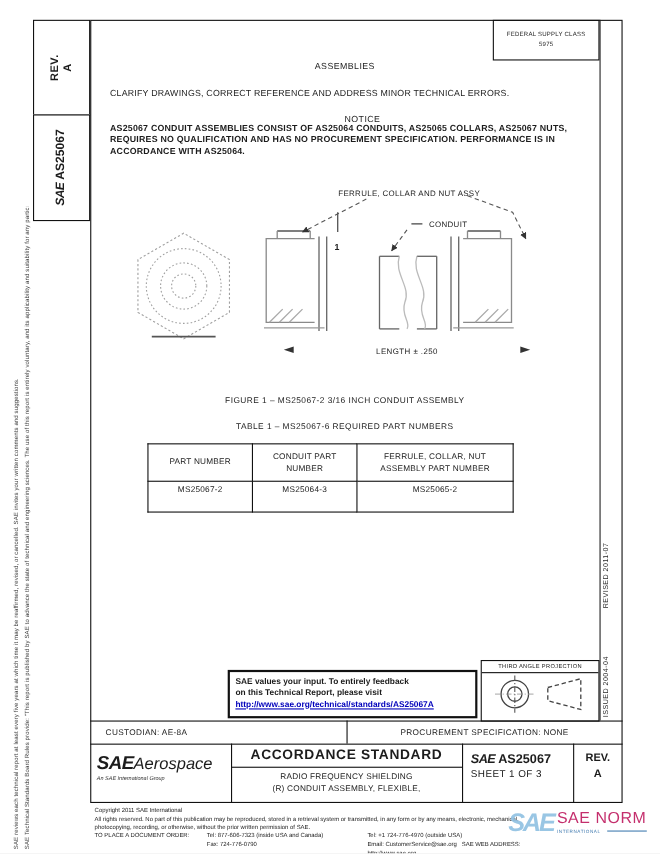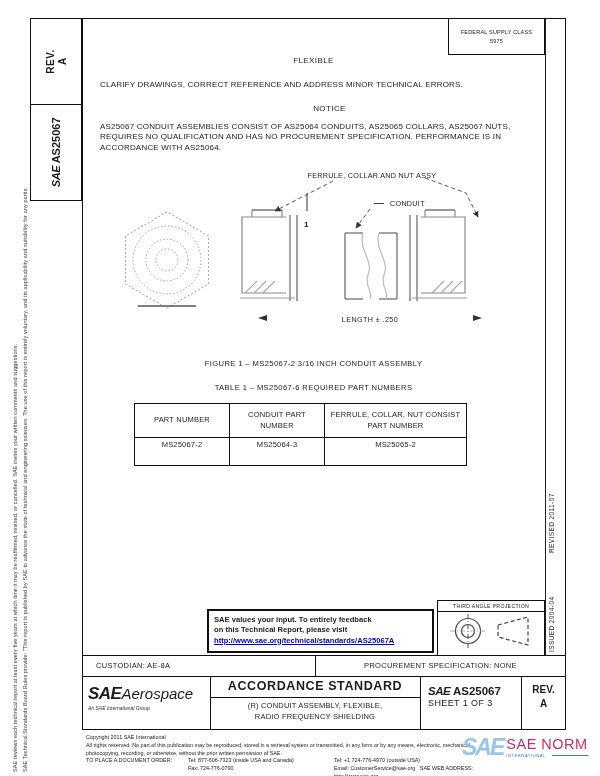--- a/index.html
+++ b/index.html
@@ -114,24 +114,24 @@
   <div class="innerline"></div>
 
   <div class="vmargin-r" style="left:548px; top:553px; width:106px;">REVISED 2011-07</div>
   <div class="vmargin-r" style="left:548px; top:652px; width:92px;">ISSUED 2004-04</div>
 
   <div class="fscbox">
     <span>FEDERAL SUPPLY CLASS</span>
     <span>5975</span>
   </div>
 
-  <div class="h-center" style="top:56px;">FLEXIBLE</div>
+  <div class="h-center" style="top:56px;">ASSEMBLIES</div>
   <div class="body-text" style="left:100px; top:80px; width:436px;">CLARIFY DRAWINGS, CORRECT REFERENCE AND ADDRESS MINOR TECHNICAL ERRORS.</div>
   <div class="h-center" style="top:104px;margin-left:16px;">NOTICE</div>
-  <div class="body-text" style="left:100px; top:122px; width:440px;">AS25067 CONDUIT ASSEMBLIES CONSIST OF AS25064 CONDUITS, AS25065 COLLARS, AS25067 NUTS, REQUIRES NO QUALIFICATION AND HAS NO PROCUREMENT SPECIFICATION. PERFORMANCE IS IN ACCORDANCE WITH AS25064.</div>
+  <div class="body-text" style="left:100px; top:112px; width:440px;font-weight:bold;">AS25067 CONDUIT ASSEMBLIES CONSIST OF AS25064 CONDUITS, AS25065 COLLARS, AS25067 NUTS, REQUIRES NO QUALIFICATION AND HAS NO PROCUREMENT SPECIFICATION. PERFORMANCE IS IN ACCORDANCE WITH AS25064.</div>
 
   <svg style="position:absolute; left:90px; top:165px;" width="460" height="185" viewBox="0 0 460 185">
     <defs>
       <marker id="arr" markerWidth="7" markerHeight="7" refX="5.5" refY="3" orient="auto">
         <path d="M0,0 L6,3 L0,6 Z" fill="#333"></path>
       </marker>
     </defs>
 
     <g stroke="#a0a0a0" fill="none" stroke-width="1">
       <polygon points="77,47 35.4,71 35.4,119 77,143 118.6,119 118.6,71" stroke-dasharray="2,2"></polygon>
@@ -191,21 +191,21 @@
   </svg>
 
   <div class="h-center" style="top:359px; font-size:7.6px;">FIGURE 1 – MS25067-2 3/16 INCH CONDUIT ASSEMBLY</div>
   <div class="h-center" style="top:383px; font-size:7.6px;">TABLE 1 – MS25067-6 REQUIRED PART NUMBERS</div>
 
   <table class="parts-table">
     <thead>
       <tr>
         <th style="width:95px;">PART NUMBER</th>
         <th style="width:95px;">CONDUIT PART NUMBER</th>
-        <th style="width:142px;">FERRULE, COLLAR, NUT CONSIST PART NUMBER</th>
+        <th style="width:142px;">FERRULE, COLLAR, NUT ASSEMBLY PART NUMBER</th>
       </tr>
     </thead>
     <tbody>
       <tr>
         <td>MS25067-2</td>
         <td>MS25064-3</td>
         <td>MS25065-2</td>
       </tr>
     </tbody>
   </table>
@@ -240,22 +240,22 @@
 
   <div class="footer-logo">
     <div class="l1">
       <span class="sae-logo">SAE</span><span>Aerospace</span>
     </div>
     <div class="l2">An SAE International Group</div>
   </div>
 
   <div class="std-type">ACCORDANCE STANDARD</div>
   <div class="std-title">
+    <div>RADIO FREQUENCY SHIELDING</div>
     <div>(R) CONDUIT ASSEMBLY, FLEXIBLE,</div>
-    <div>RADIO FREQUENCY SHIELDING</div>
   </div>
 
   <div class="num-cell">
     <div class="n1">
       <span class="sae-logo">SAE</span>
       <span>AS25067</span>
     </div>
     <div class="n2">SHEET 1 OF 3</div>
   </div>
 

